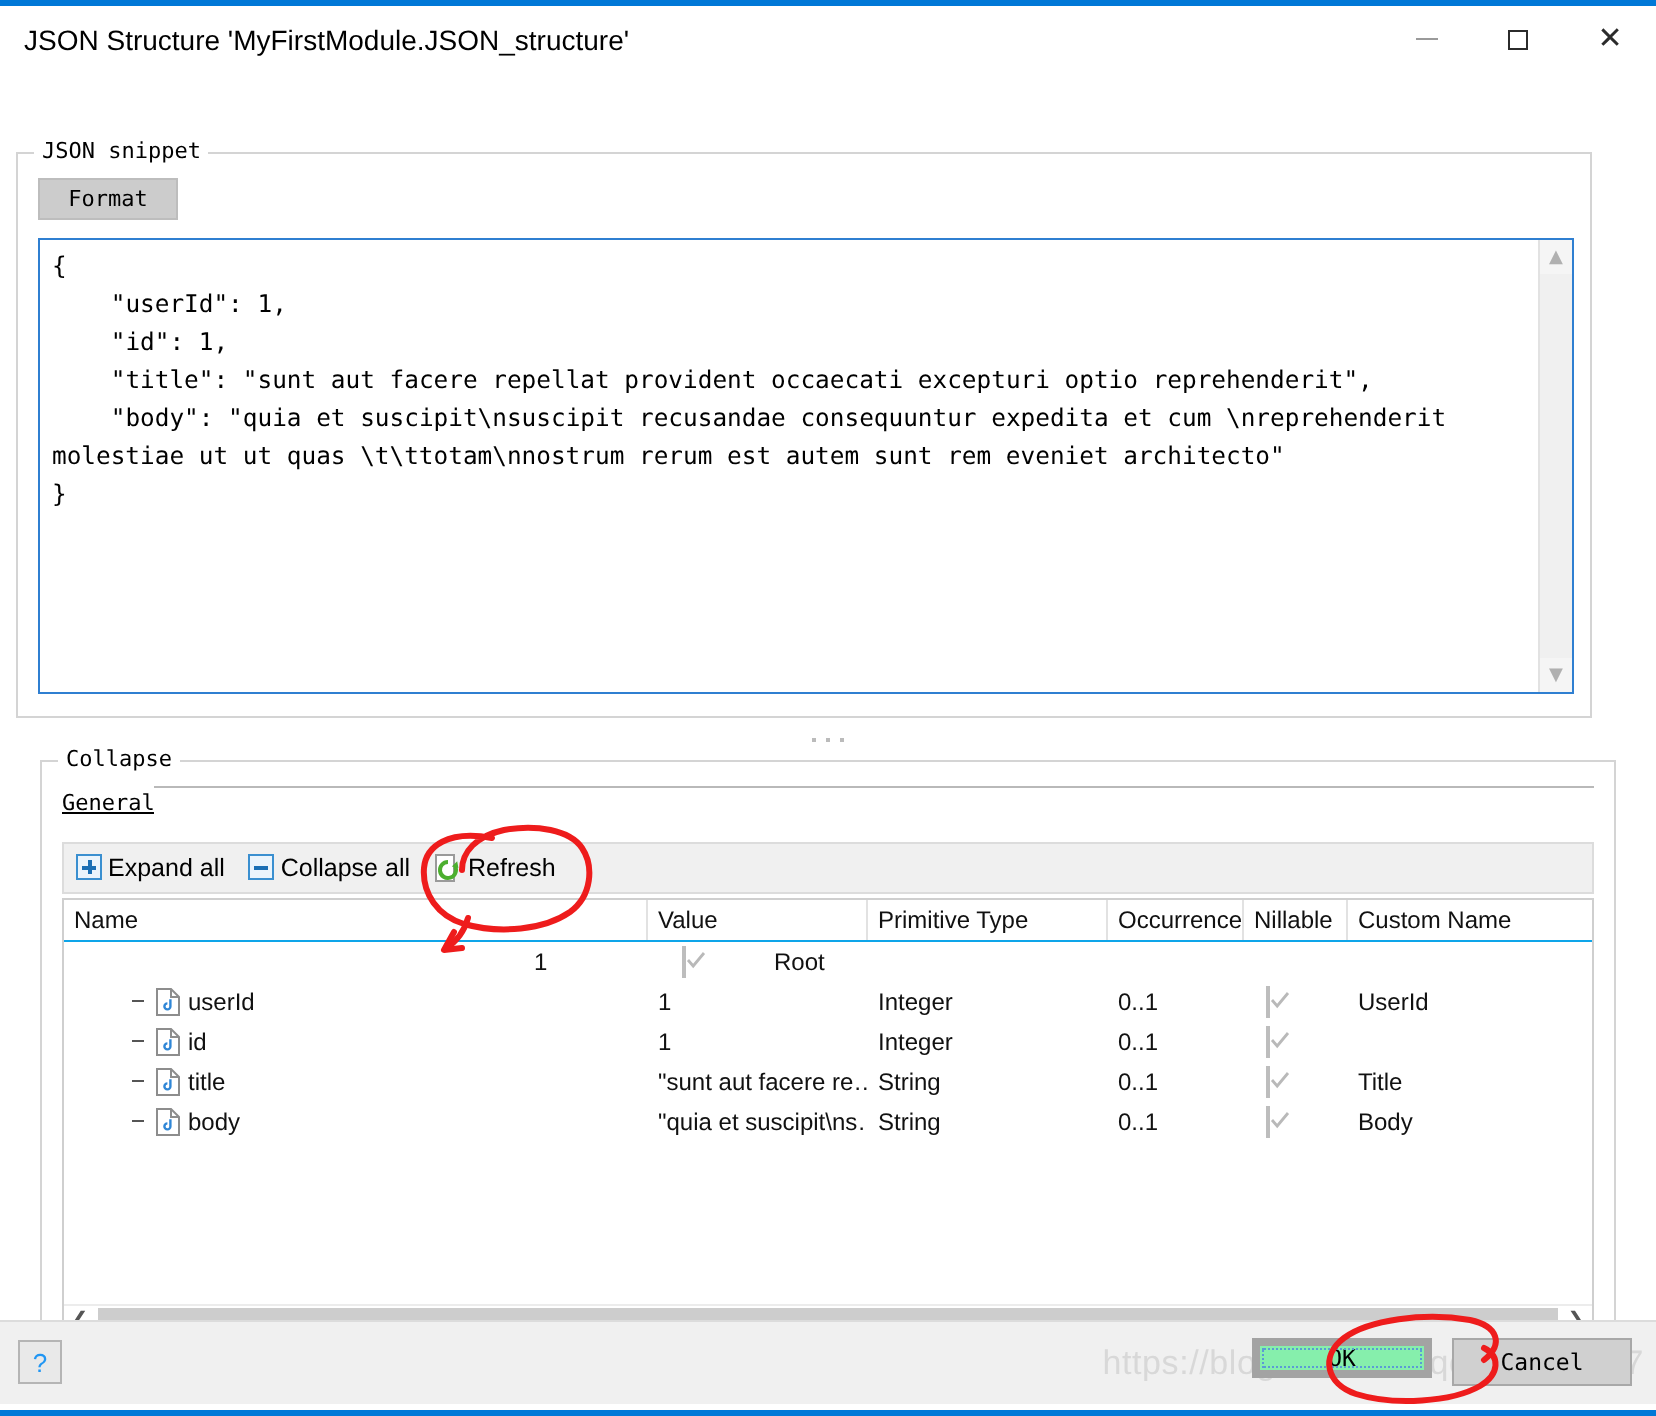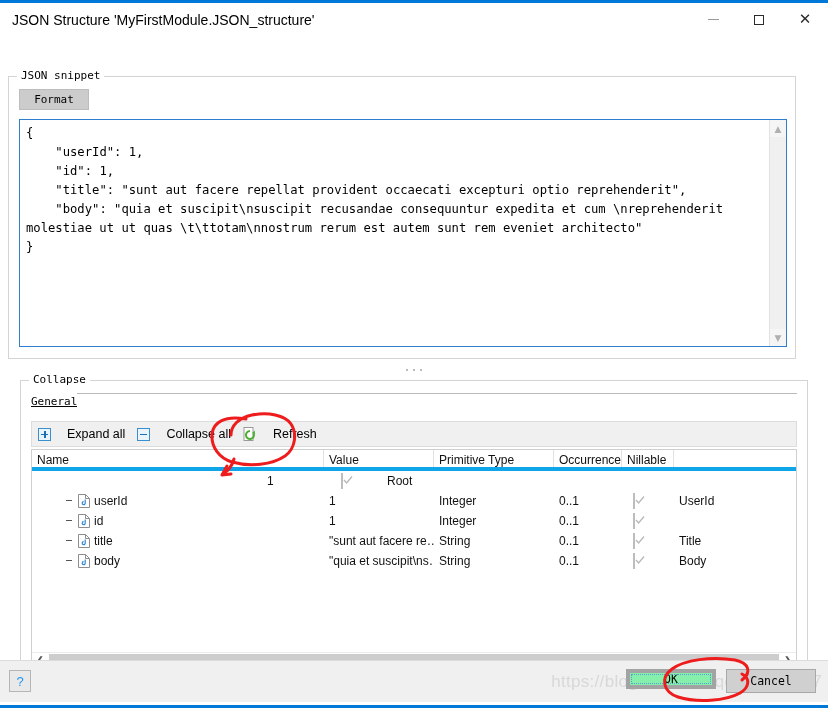--- a/index.html
+++ b/index.html
@@ -138,42 +138,42 @@
     box-sizing:border-box;font-family:"Liberation Sans",sans-serif;font-size:12px;
     padding:0 3px;outline:none;
   }
 
   
   .toolbar{
     position:absolute;left:10px;top:40px;right:10px;height:26px;
     background:#f0f0f0;border:1px solid #dcdcdc;box-sizing:border-box;
     display:flex;align-items:center;padding-left:6px;gap:12px;
   }
-  .tb-item{display:flex;align-items:center;gap:16px;cursor:default;font-size:12.5px;}
+  .tb-item{display:flex;gap:3px;cursor:default;font-size:12.5px;}
   .ico-expand,.ico-collapse{
     width:13px;height:13px;border:1px solid #3a8fd0;background:#eaf4fc;
     position:relative;box-sizing:border-box;display:block;
   }
   .ico-expand::before,.ico-expand::after,
   .ico-collapse::before{
     content:"";position:absolute;background:#1a6fb5;
   }
   .ico-expand::before{left:2px;right:2px;top:5px;height:1.6px;}
   .ico-expand::after{top:2px;bottom:2px;left:5px;width:1.6px;}
   .ico-collapse::before{left:2px;right:2px;top:5px;height:1.6px;}
   .ico-refresh{width:14px;height:15px;display:block;}
 
   
   .tree-wrap{
     position:absolute;left:10px;top:68px;right:10px;bottom:14px;
     border:1px solid #cfcfcf;background:#fff;box-sizing:border-box;
     overflow:hidden;
   }
   .tree-head{
-    display:flex;height:21px;border-bottom:4px solid #0ea5e9;
+    display:flex;height:21px;border-bottom:1px solid #0ea5e9;
     background:#ffffff;box-sizing:border-box;
   }
   .th{
     font-size:12px;color:#111;padding-left:5px;line-height:20px;
     border-right:1px solid #e2e2e2;box-sizing:border-box;white-space:nowrap;overflow:hidden;
   }
   .c-name{width:292px;}
   .c-value{width:110px;}
   .c-type{width:120px;}
   .c-occ{width:68px;}
@@ -327,20 +327,21 @@
         </div>
       </div>
 
       <div class="tree-wrap">
         <div class="tree-head">
           <div class="th c-name">Name</div>
           <div class="th c-value">Value</div>
           <div class="th c-type">Primitive Type</div>
           <div class="th c-occ">Occurrence</div>
           <div class="th c-nil">Nillable</div>
+          <div class="th c-custom">Custom Name</div>
         </div>
         <div id="tree-rows">
             <div class="tree-row">
               <div class="td c-value"></div>
               <div class="td c-type"></div>
               <div class="td c-occ">1</div>
               <div class="td c-nil"><span class="nil-box"><svg width="10" height="10" viewBox="0 0 10 10">
                     <path d="M1 5 L3.6 8 L9 1.5" fill="none" stroke="#b9b9b9" stroke-width="1.4"></path>
                   </svg></span></div>
               <div class="td c-custom">Root</div>

